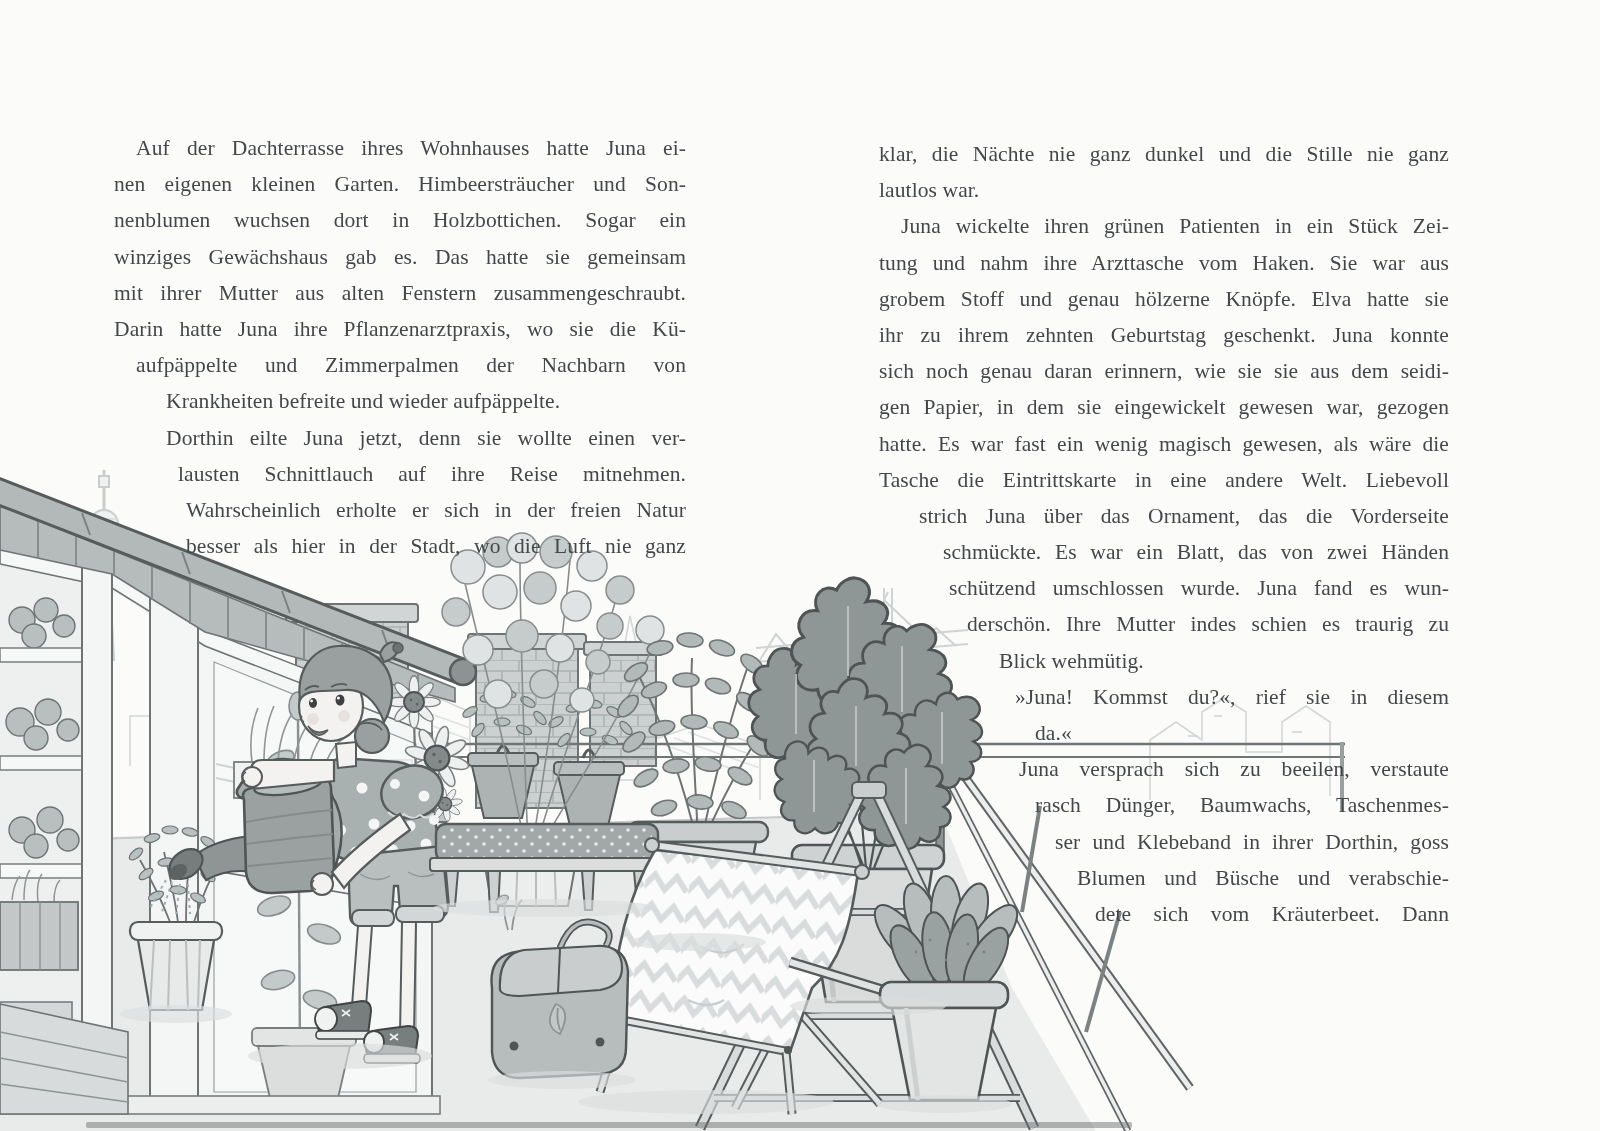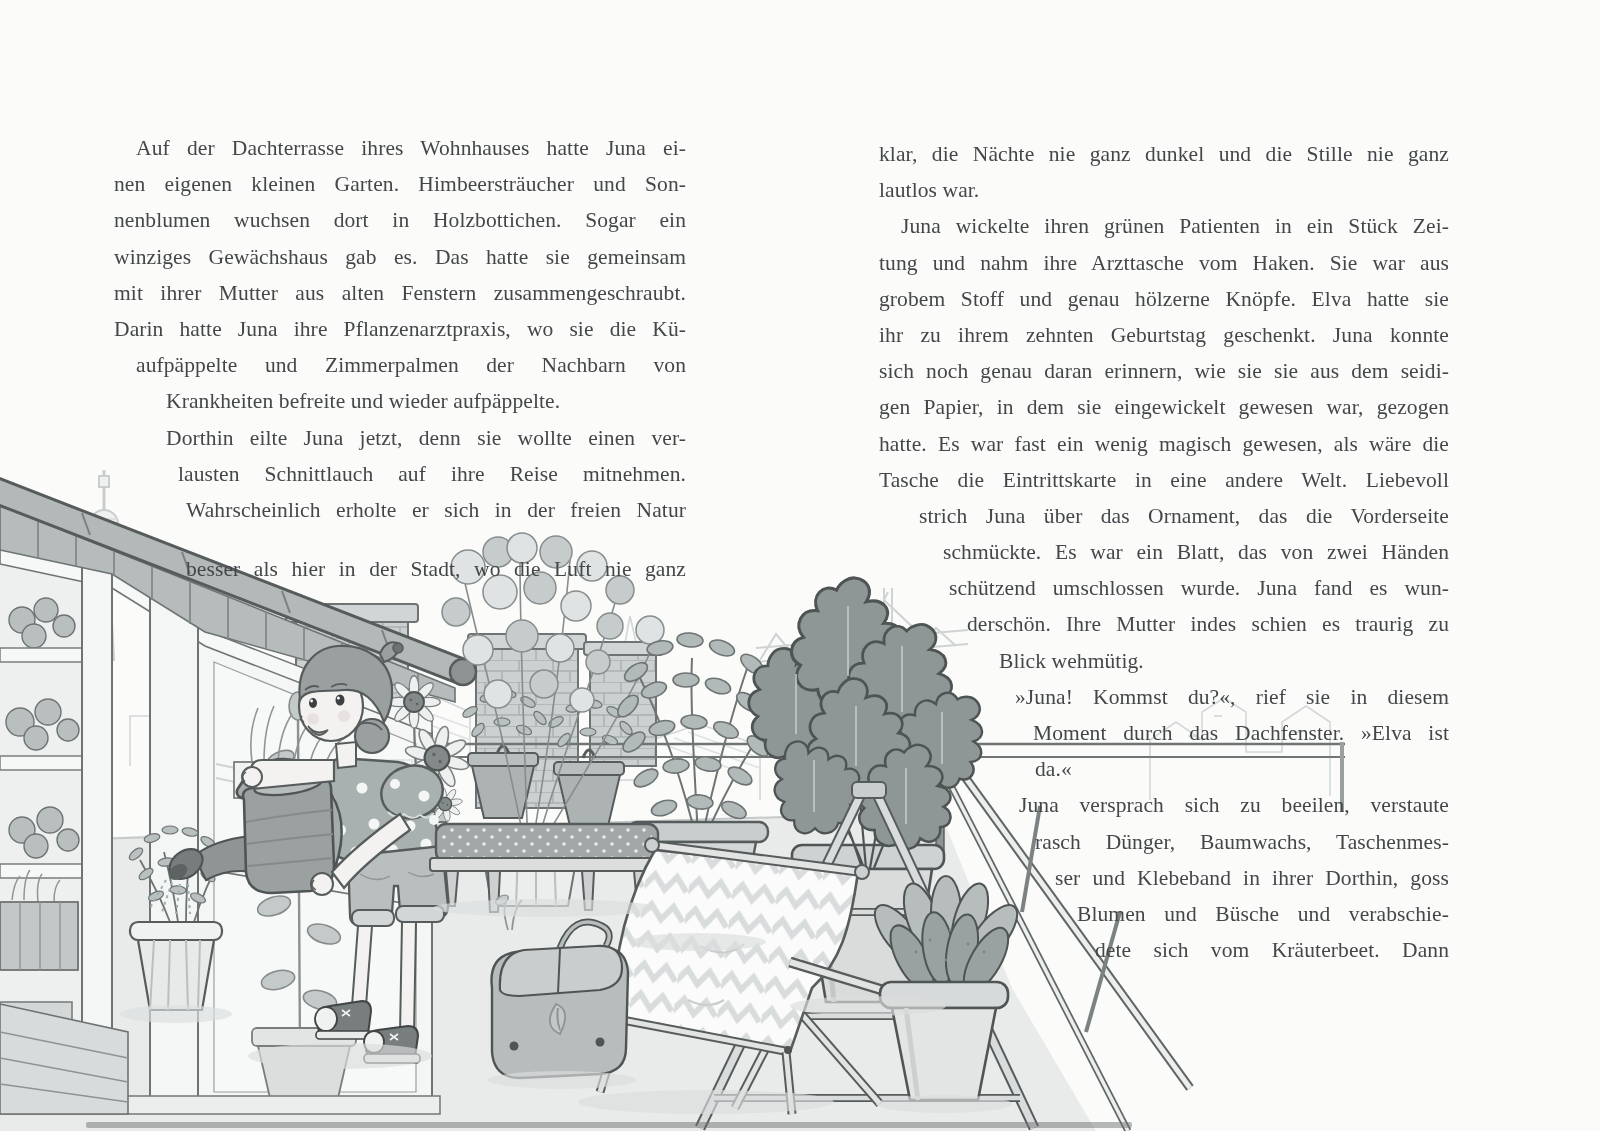--- a/index.html
+++ b/index.html
@@ -550,40 +550,39 @@
       <div class="text-line just" style="padding-left: 0px;">nen eigenen kleinen Garten. Himbeersträucher und Son-</div>
       <div class="text-line just" style="padding-left: 0px;">nenblumen wuchsen dort in Holzbottichen. Sogar ein</div>
       <div class="text-line just" style="padding-left: 0px;">winziges Gewächshaus gab es. Das hatte sie gemeinsam</div>
       <div class="text-line just" style="padding-left: 0px;">mit ihrer Mutter aus alten Fenstern zusammengeschraubt.</div>
       <div class="text-line just" style="padding-left: 0px;">Darin hatte Juna ihre Pflanzenarztpraxis, wo sie die Kü-</div>
       <div class="text-line just" style="padding-left: 22px;">aufpäppelte und Zimmerpalmen der Nachbarn von</div>
       <div class="text-line" style="padding-left: 52px;">Krankheiten befreite und wieder aufpäppelte.</div>
       <div class="text-line just" style="padding-left: 52px;">Dorthin eilte Juna jetzt, denn sie wollte einen ver-</div>
       <div class="text-line just" style="padding-left: 64px;">lausten Schnittlauch auf ihre Reise mitnehmen.</div>
       <div class="text-line just" style="padding-left: 72px;">Wahrscheinlich erholte er sich in der freien Natur</div>
-      <div class="text-line just" style="padding-left: 72px; margin-top: 23px;">besser als hier in der Stadt, wo die Luft nie ganz</div>
+      <div class="text-line just" style="padding-left: 72px;">besser als hier in der Stadt, wo die Luft nie ganz</div>
     </div>
 <div class="text-col right">
       <div class="text-line just" style="padding-left: 0px;">klar, die Nächte nie ganz dunkel und die Stille nie ganz</div>
       <div class="text-line" style="padding-left: 0px;">lautlos war.</div>
       <div class="text-line just" style="padding-left: 22px;">Juna wickelte ihren grünen Patienten in ein Stück Zei-</div>
       <div class="text-line just" style="padding-left: 0px;">tung und nahm ihre Arzttasche vom Haken. Sie war aus</div>
       <div class="text-line just" style="padding-left: 0px;">grobem Stoff und genau hölzerne Knöpfe. Elva hatte sie</div>
       <div class="text-line just" style="padding-left: 0px;">ihr zu ihrem zehnten Geburtstag geschenkt. Juna konnte</div>
       <div class="text-line just" style="padding-left: 0px;">sich noch genau daran erinnern, wie sie sie aus dem seidi-</div>
       <div class="text-line just" style="padding-left: 0px;">gen Papier, in dem sie eingewickelt gewesen war, gezogen</div>
       <div class="text-line just" style="padding-left: 0px;">hatte. Es war fast ein wenig magisch gewesen, als wäre die</div>
       <div class="text-line just" style="padding-left: 0px;">Tasche die Eintrittskarte in eine andere Welt. Liebevoll</div>
       <div class="text-line just" style="padding-left: 40px;">strich Juna über das Ornament, das die Vorderseite</div>
       <div class="text-line just" style="padding-left: 64px;">schmückte. Es war ein Blatt, das von zwei Händen</div>
       <div class="text-line just" style="padding-left: 70px;">schützend umschlossen wurde. Juna fand es wun-</div>
       <div class="text-line just" style="padding-left: 88px;">derschön. Ihre Mutter indes schien es traurig zu</div>
       <div class="text-line" style="padding-left: 120px;">Blick wehmütig.</div>
       <div class="text-line just" style="padding-left: 136px;">»Juna! Kommst du?«, rief sie in diesem</div>
-      <div class="text-line just" style="padding-left: 154px;">Moment durch das Dachfenster. »Elva ist</div>
       <div class="text-line" style="padding-left: 156px;">da.«</div>
       <div class="text-line just" style="padding-left: 140px;">Juna versprach sich zu beeilen, verstaute</div>
       <div class="text-line just" style="padding-left: 156px;">rasch Dünger, Baumwachs, Taschenmes-</div>
       <div class="text-line just" style="padding-left: 176px;">ser und Klebeband in ihrer Dorthin, goss</div>
       <div class="text-line just" style="padding-left: 198px;">Blumen und Büsche und verabschie-</div>
       <div class="text-line just" style="padding-left: 216px;">dete sich vom Kräuterbeet. Dann</div>
     </div>
 
 </div>
 

